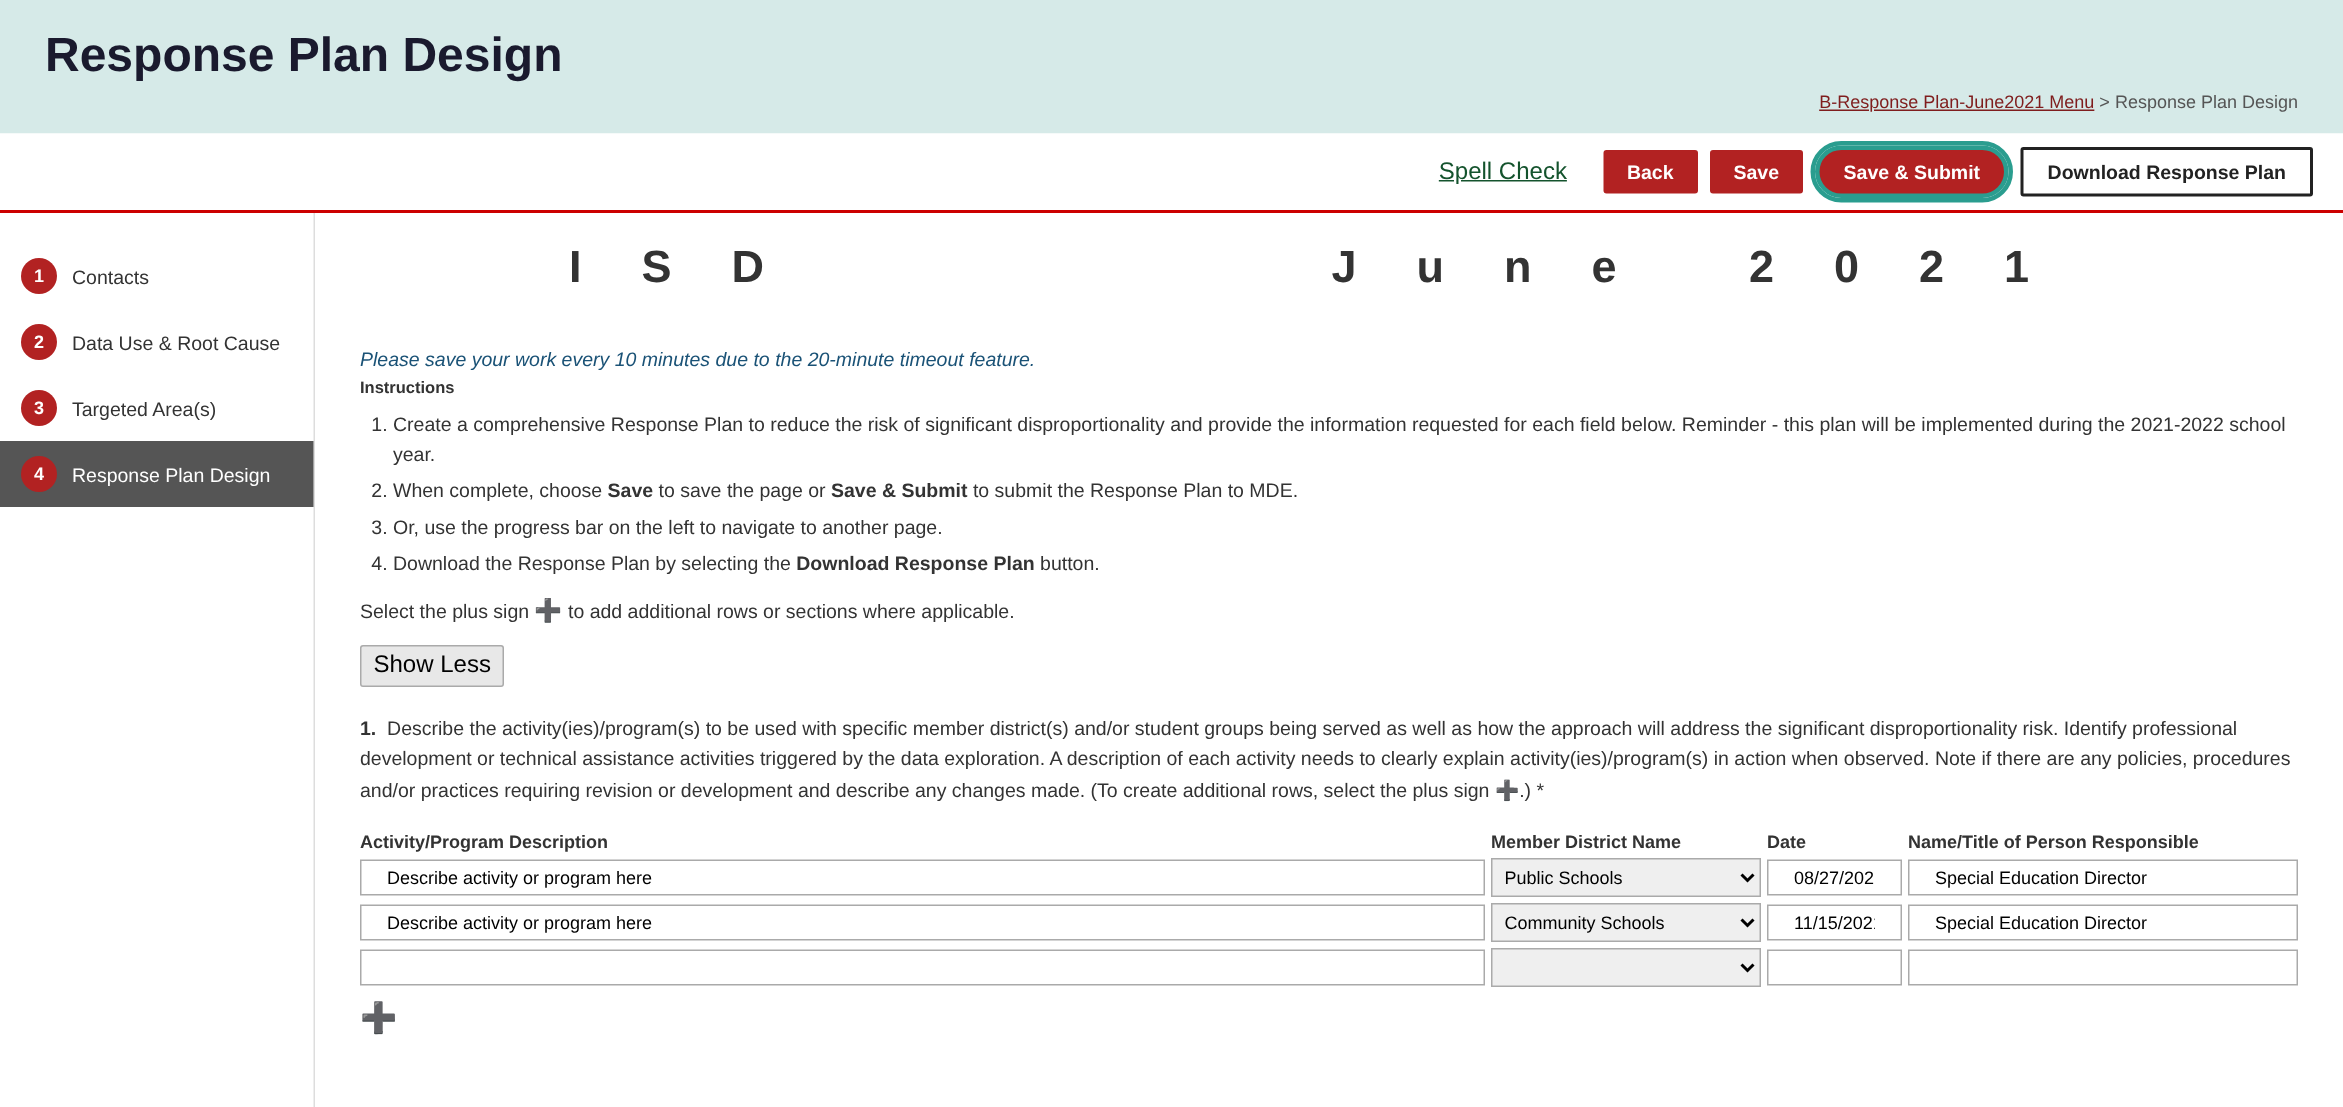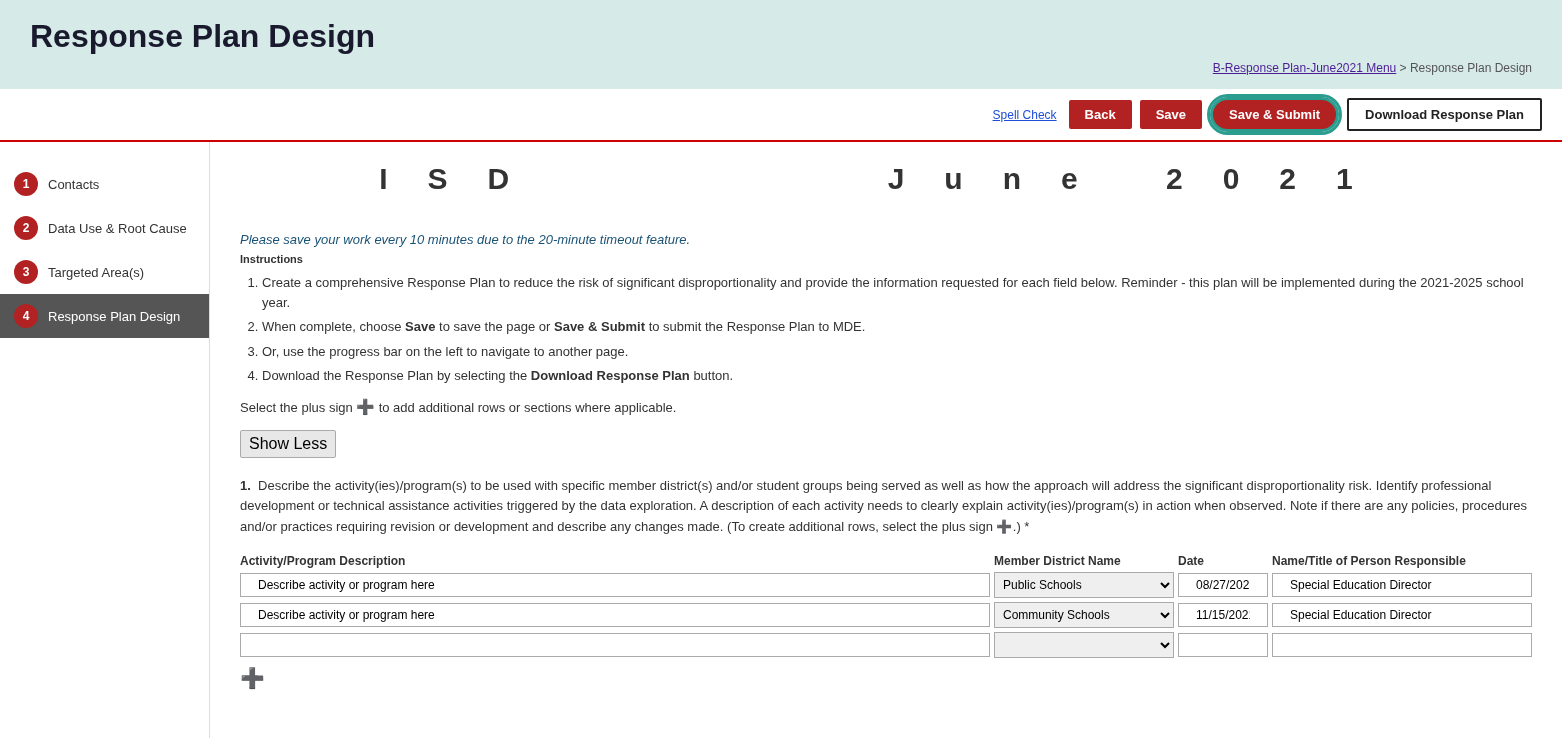--- a/index.html
+++ b/index.html
@@ -15,39 +15,39 @@
       font-weight: 900;
       color: #1a1a2e;
       margin-bottom: 6px;
     }
     .breadcrumb-area {
       text-align: right;
       font-size: 12px;
       color: #555;
     }
     .breadcrumb-area a {
-      color: #4c1d95;
+      color: #7f1d1d;
       text-decoration: underline;
     }
 
     
     .toolbar {
       background: #fff;
       border-bottom: 2px solid #c00;
       padding: 8px 20px;
       display: flex;
       align-items: center;
       justify-content: flex-end;
       gap: 8px;
     }
     .toolbar a.spell-check {
-      color: #1d4ed8;
+      color: #14532d;
       text-decoration: underline;
-      font-size: 12px;
-      margin-right: 4px;
+      font-size: 16px;
+      margin-right: 16px;
     }
     .btn-red {
       background: #b22222;
       color: #fff;
       border: none;
       padding: 7px 16px;
       font-size: 13px;
       font-weight: bold;
       cursor: pointer;
       border-radius: 2px;
@@ -272,21 +272,21 @@
       <span>ISD</span>
       &nbsp;&nbsp;&nbsp;&nbsp;&nbsp;
       <span>June 2021</span>
     </div>
 
     <p class="notice-blue">Please save your work every 10 minutes due to the 20-minute timeout feature.</p>
 
     <p class="instructions-heading">Instructions</p>
     <ol class="instructions-list">
       <li>
-        Create a comprehensive Response Plan to reduce the risk of significant disproportionality and provide the information requested for each field below. Reminder - this plan will be implemented during the 2021-2025 school year.
+        Create a comprehensive Response Plan to reduce the risk of significant disproportionality and provide the information requested for each field below. Reminder - this plan will be implemented during the 2021-2022 school year.
       </li>
       <li>
         When complete, choose <strong>Save</strong> to save the page or <strong>Save &amp; Submit</strong> to submit the Response Plan to MDE.
       </li>
       <li>
         Or, use the progress bar on the left to navigate to another page.
       </li>
       <li>
         Download the Response Plan by selecting the <strong>Download Response Plan</strong> button.
       </li>

